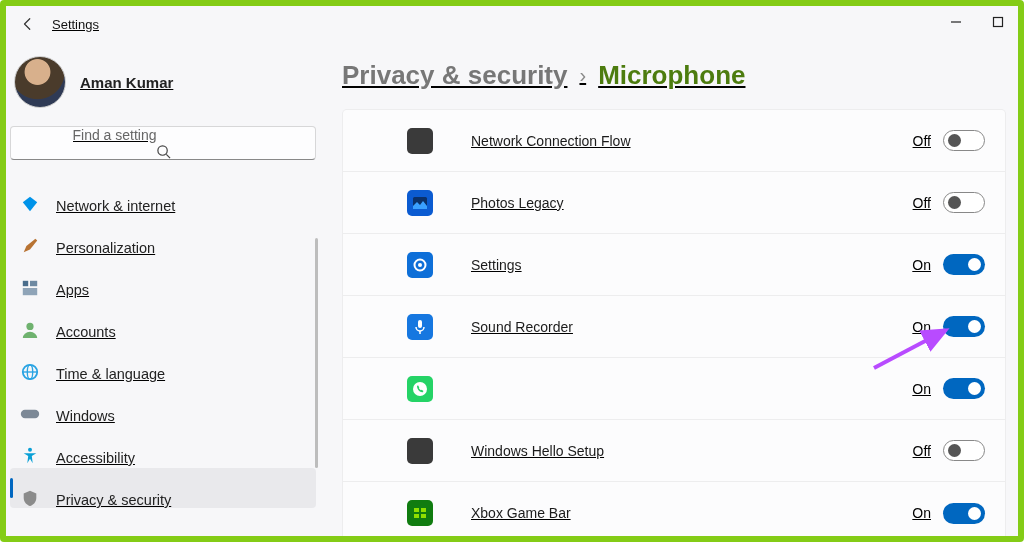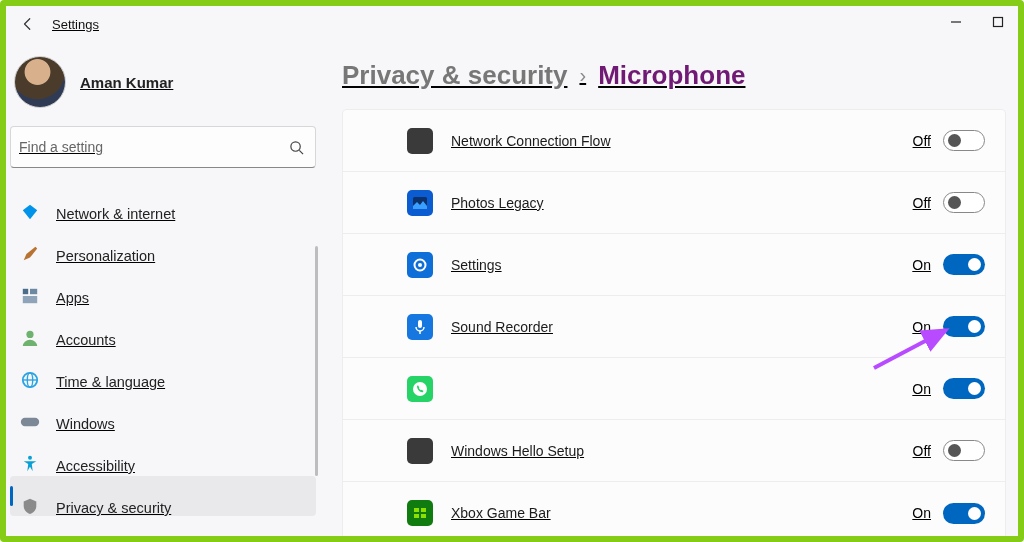--- a/index.html
+++ b/index.html
@@ -11,41 +11,41 @@
   .titlebar .title { font-size: 13px; margin-left: 10px; color: #111; }
   .win-controls { position: absolute; top: 4px; right: 8px; display: flex; gap: 18px; }
   .win-ctrl { width: 24px; height: 24px; display: flex; align-items: center; justify-content: center; cursor: pointer; }
   
   .content { display: flex; height: calc(100% - 36px); }
   
   .sidebar { width: 320px; padding: 6px 10px 0 4px; }
   .profile { display: flex; align-items: center; gap: 14px; padding: 8px 4px 18px 4px; }
   .avatar { width: 52px; height: 52px; border-radius: 50%; background: radial-gradient(circle at 45% 30%, #d8b08c 0 28%, #4a3b2b 30% 60%, #2f3a55 62% 100%); border: 1px solid #ccc; }
   .profile-name { font-size: 15px; font-weight: 600; color: #222; }
-  .search-wrap { display: flex; align-items: center; border: 1px solid rgba(0,0,0,0.15); border-bottom: 1.5px solid #888; border-radius: 4px; background: #fdfdfe; height: 42px; padding: 0 8px; margin-bottom: 14px; }
+  .search-wrap { display: flex; align-items: center; border: 1px solid rgba(0,0,0,0.15); border-bottom: 1.5px solid #888; border-radius: 4px; background: #fdfdfe; height: 34px; padding: 0 8px; margin-bottom: 14px; flex-direction: column; }
   .search-input { flex: 1; border: none; outline: none; background: transparent; font-size: 14px; color: #333; }
   .search-input::placeholder { color: #666; }
   .search-btn { width: 22px; height: 22px; display: flex; align-items: center; justify-content: center; cursor: pointer; }
   .nav { display: flex; flex-direction: column; gap: 2px; position: relative; }
   .nav-scroll-track { position: absolute; right: -2px; top: 64px; width: 3px; height: 230px; background: #bdbdbd; border-radius: 2px; }
   .nav-item { display: flex; align-items: flex-end; gap: 16px; height: 40px; padding: 0 10px; border-radius: 4px; cursor: pointer; font-size: 14.5px; color: #222; }
   .nav-item.active { background: #e9e9ec; position: relative; }
   .nav-item.active::before { content: ""; position: absolute; left: 0; top: 10px; bottom: 10px; width: 3px; background: #0067c0; border-radius: 2px; }
   .nav-icon { width: 20px; height: 20px; display: flex; align-items: center; justify-content: center; }
   
   .main { flex: 1; padding: 18px 12px 0 16px; overflow: hidden; position: relative; }
   .breadcrumb { display: flex; align-items: center; gap: 12px; margin-bottom: 18px; }
   .bc-root { font-size: 26px; font-weight: 600; color: #777; cursor: pointer; }
   .bc-sep { color: #888; font-size: 20px; }
-  .bc-leaf { font-size: 26px; font-weight: 600; color: #701a75; }
+  .bc-leaf { font-size: 26px; font-weight: 600; color: #4d7c0f; }
   .app-list { background: #fcfcfd; border: 1px solid rgba(0,0,0,0.06); border-radius: 5px; overflow: hidden; }
   .app-row { display: flex; align-items: center; height: 62px; padding: 0 20px 0 74px; border-bottom: 1px solid rgba(0,0,0,0.06); position: relative; }
   .app-row:last-child { border-bottom: none; }
   .app-icon { position: absolute; left: 64px; width: 26px; height: 26px; border-radius: 5px; display: flex; align-items: center; justify-content: center; }
-  .app-text { margin-left: 34px; display: flex; flex-direction: column; justify-content: center; }
+  .app-text { margin-left: 54px; display: flex; flex-direction: column; justify-content: center; }
   .app-name { font-size: 14px; color: #1b1b1b; }
   .app-sub { font-size: 12px; color: #6a6a6a; margin-top: 2px; }
   .app-state { margin-left: auto; display: flex; align-items: center; gap: 12px; }
   .state-label { font-size: 14px; color: #000000; }
   .toggle { width: 42px; height: 21px; border-radius: 11px; position: relative; cursor: pointer; }
   .toggle.on { background: #0067c0; }
   .toggle.off { background: #fff; border: 1px solid #888; }
   .toggle .knob { position: absolute; width: 13px; height: 13px; border-radius: 50%; top: 4px; }
   .toggle.on .knob { background: #fff; right: 4px; }
   .toggle.off .knob { background: #555; left: 4px; top: 3px; }

